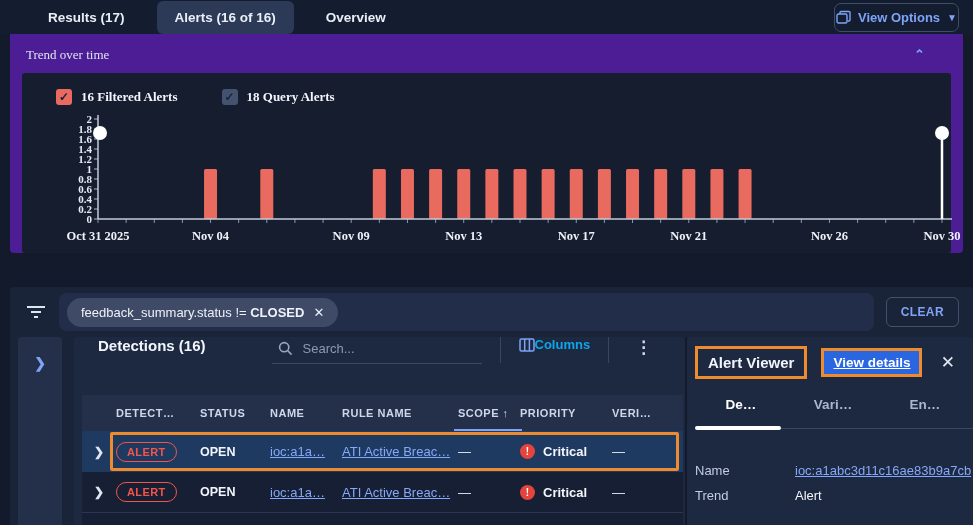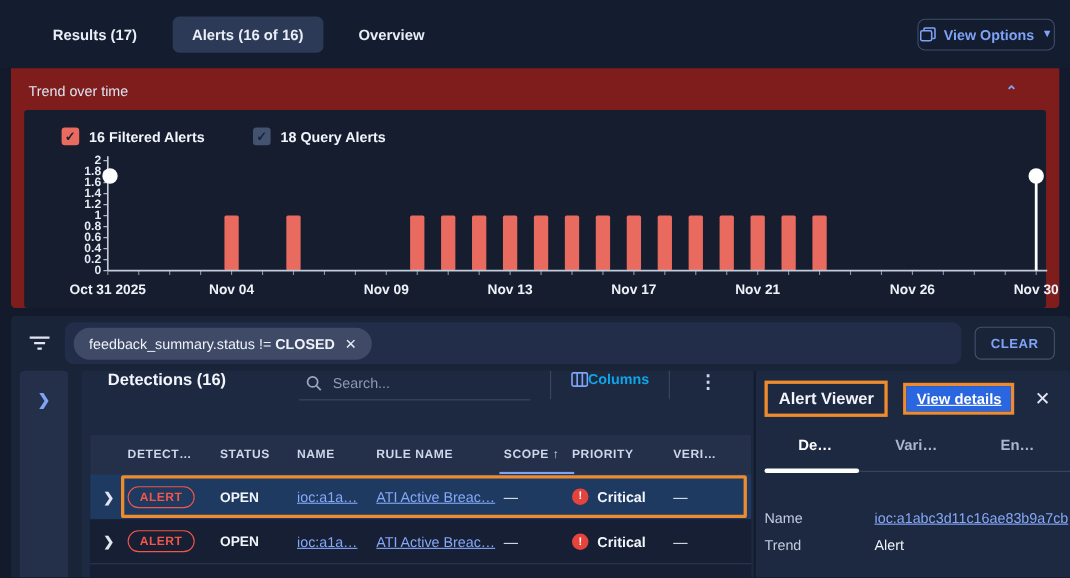--- a/index.html
+++ b/index.html
@@ -4,28 +4,28 @@
 <style>
   * { box-sizing: border-box; margin: 0; padding: 0; }
   html,body { width: 973px; height: 525px; overflow: hidden; }
   body {
     background: #121a2b;
     font-family: "Liberation Sans", sans-serif;
     color: #e9eef7;
     position: relative;
   }
   
-  .topbar { height: 62px; display: flex; align-items: center; padding: 0 14px 0 30px; background: #141d2f; }
+  .topbar { height: 34px; display: flex; align-items: center; padding: 0 14px 0 30px; background: #141d2f; }
   .top-tab { font-size: 13.5px; font-weight: 700; color: #e9eef7; padding: 9px 18px; border-radius: 6px; cursor: pointer; margin-right: 14px; white-space: nowrap; }
   .top-tab.active { background: #2c3a57; }
   .topbar-spacer { flex: 1; }
   .view-options { display: flex; align-items: center; gap: 7px; border: 1px solid #3f4d6a; border-radius: 7px; padding: 6px 1px; color: #7ea3f7; font-size: 13px; font-weight: 700; cursor: pointer; }
   .vo-chevron { font-size: 10px; }
   
-  .trend-panel { margin: 0 10px; background: #7f1d1d; border-radius: 0 0 4px 4px; }
+  .trend-panel { margin: 0 10px; background: #4c1d95; border-radius: 0 0 4px 4px; font-family: Liberation Serif, serif; }
   .trend-header { display: flex; align-items: center; justify-content: space-between; padding: 13px 16px 10px 16px; }
   .trend-title { font-size: 13px; color: #dde5f2; }
   .collapse-chevron { color: #7ea3f7; font-size: 13px; font-weight: 700; cursor: pointer; margin-right: 22px; }
   .chart-box { margin: 0 12px 12px 12px; background: #151d2f; border-radius: 3px; padding-top: 12px; height: 180px; }
   .legend-row { display: flex; align-items: center; gap: 44px; padding-left: 34px; height: 24px; }
   .legend-item { display: flex; align-items: center; gap: 9px; cursor: pointer; }
   .cbox { width: 16px; height: 16px; border-radius: 3px; display: flex; align-items: center; justify-content: center; font-size: 12px; font-weight: 700; color: #19213a; }
   .cbox.red { background: #e96a5f; }
   .cbox.gray { background: #43536f; }
   .legend-label { font-size: 13px; font-weight: 700; color: #f2f5fb; }

